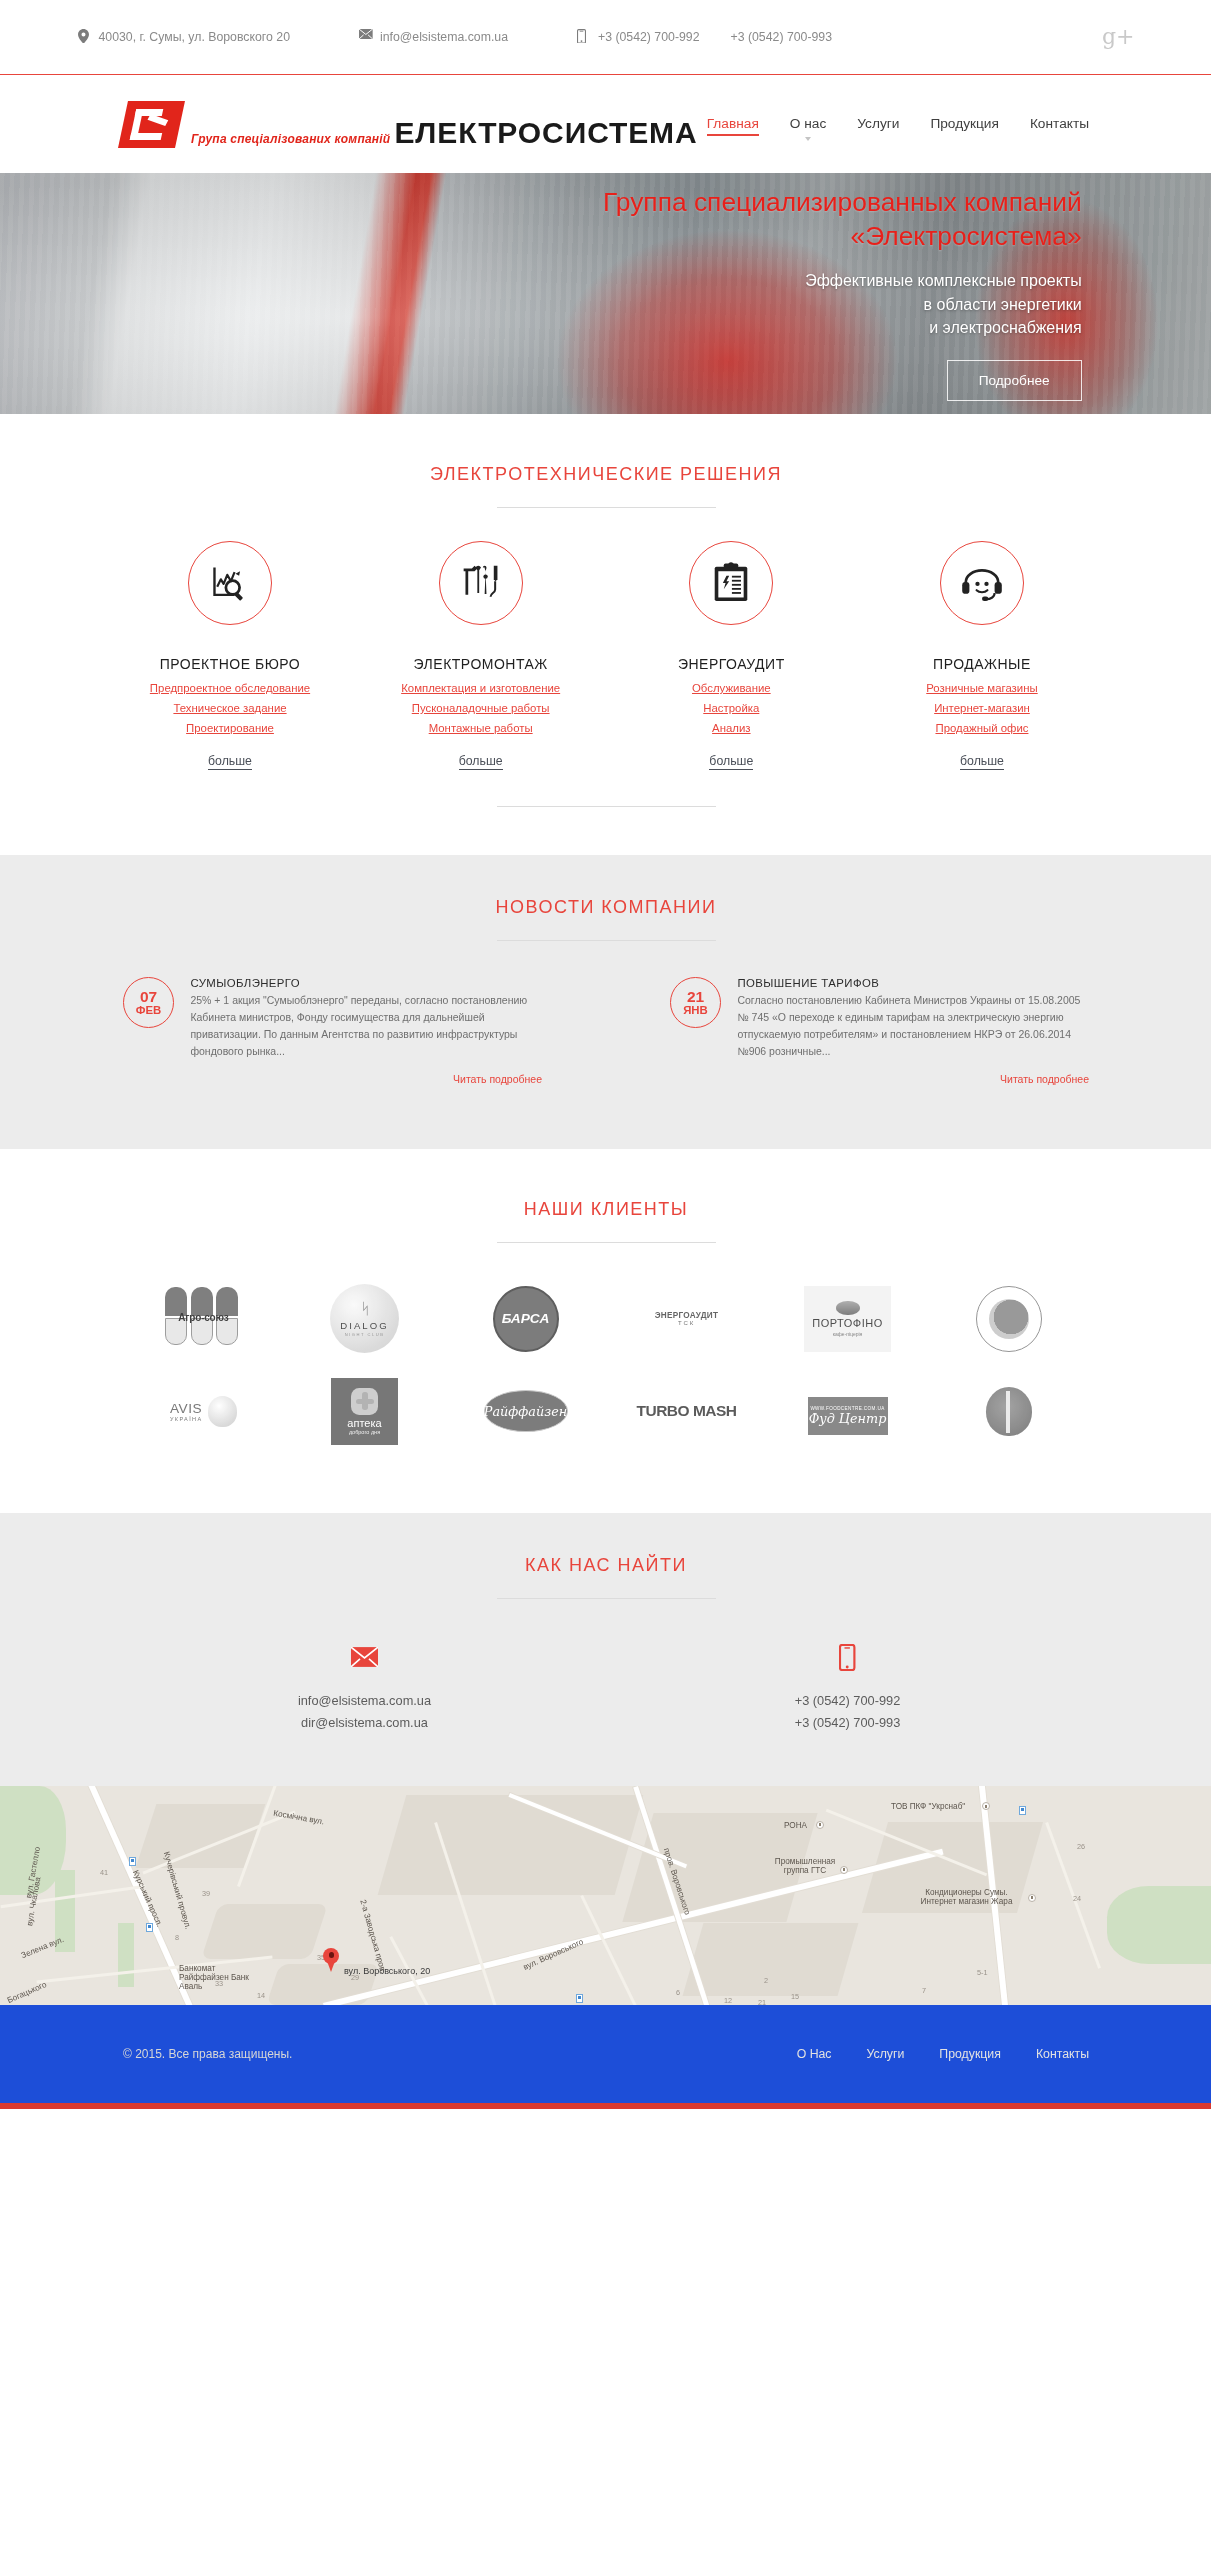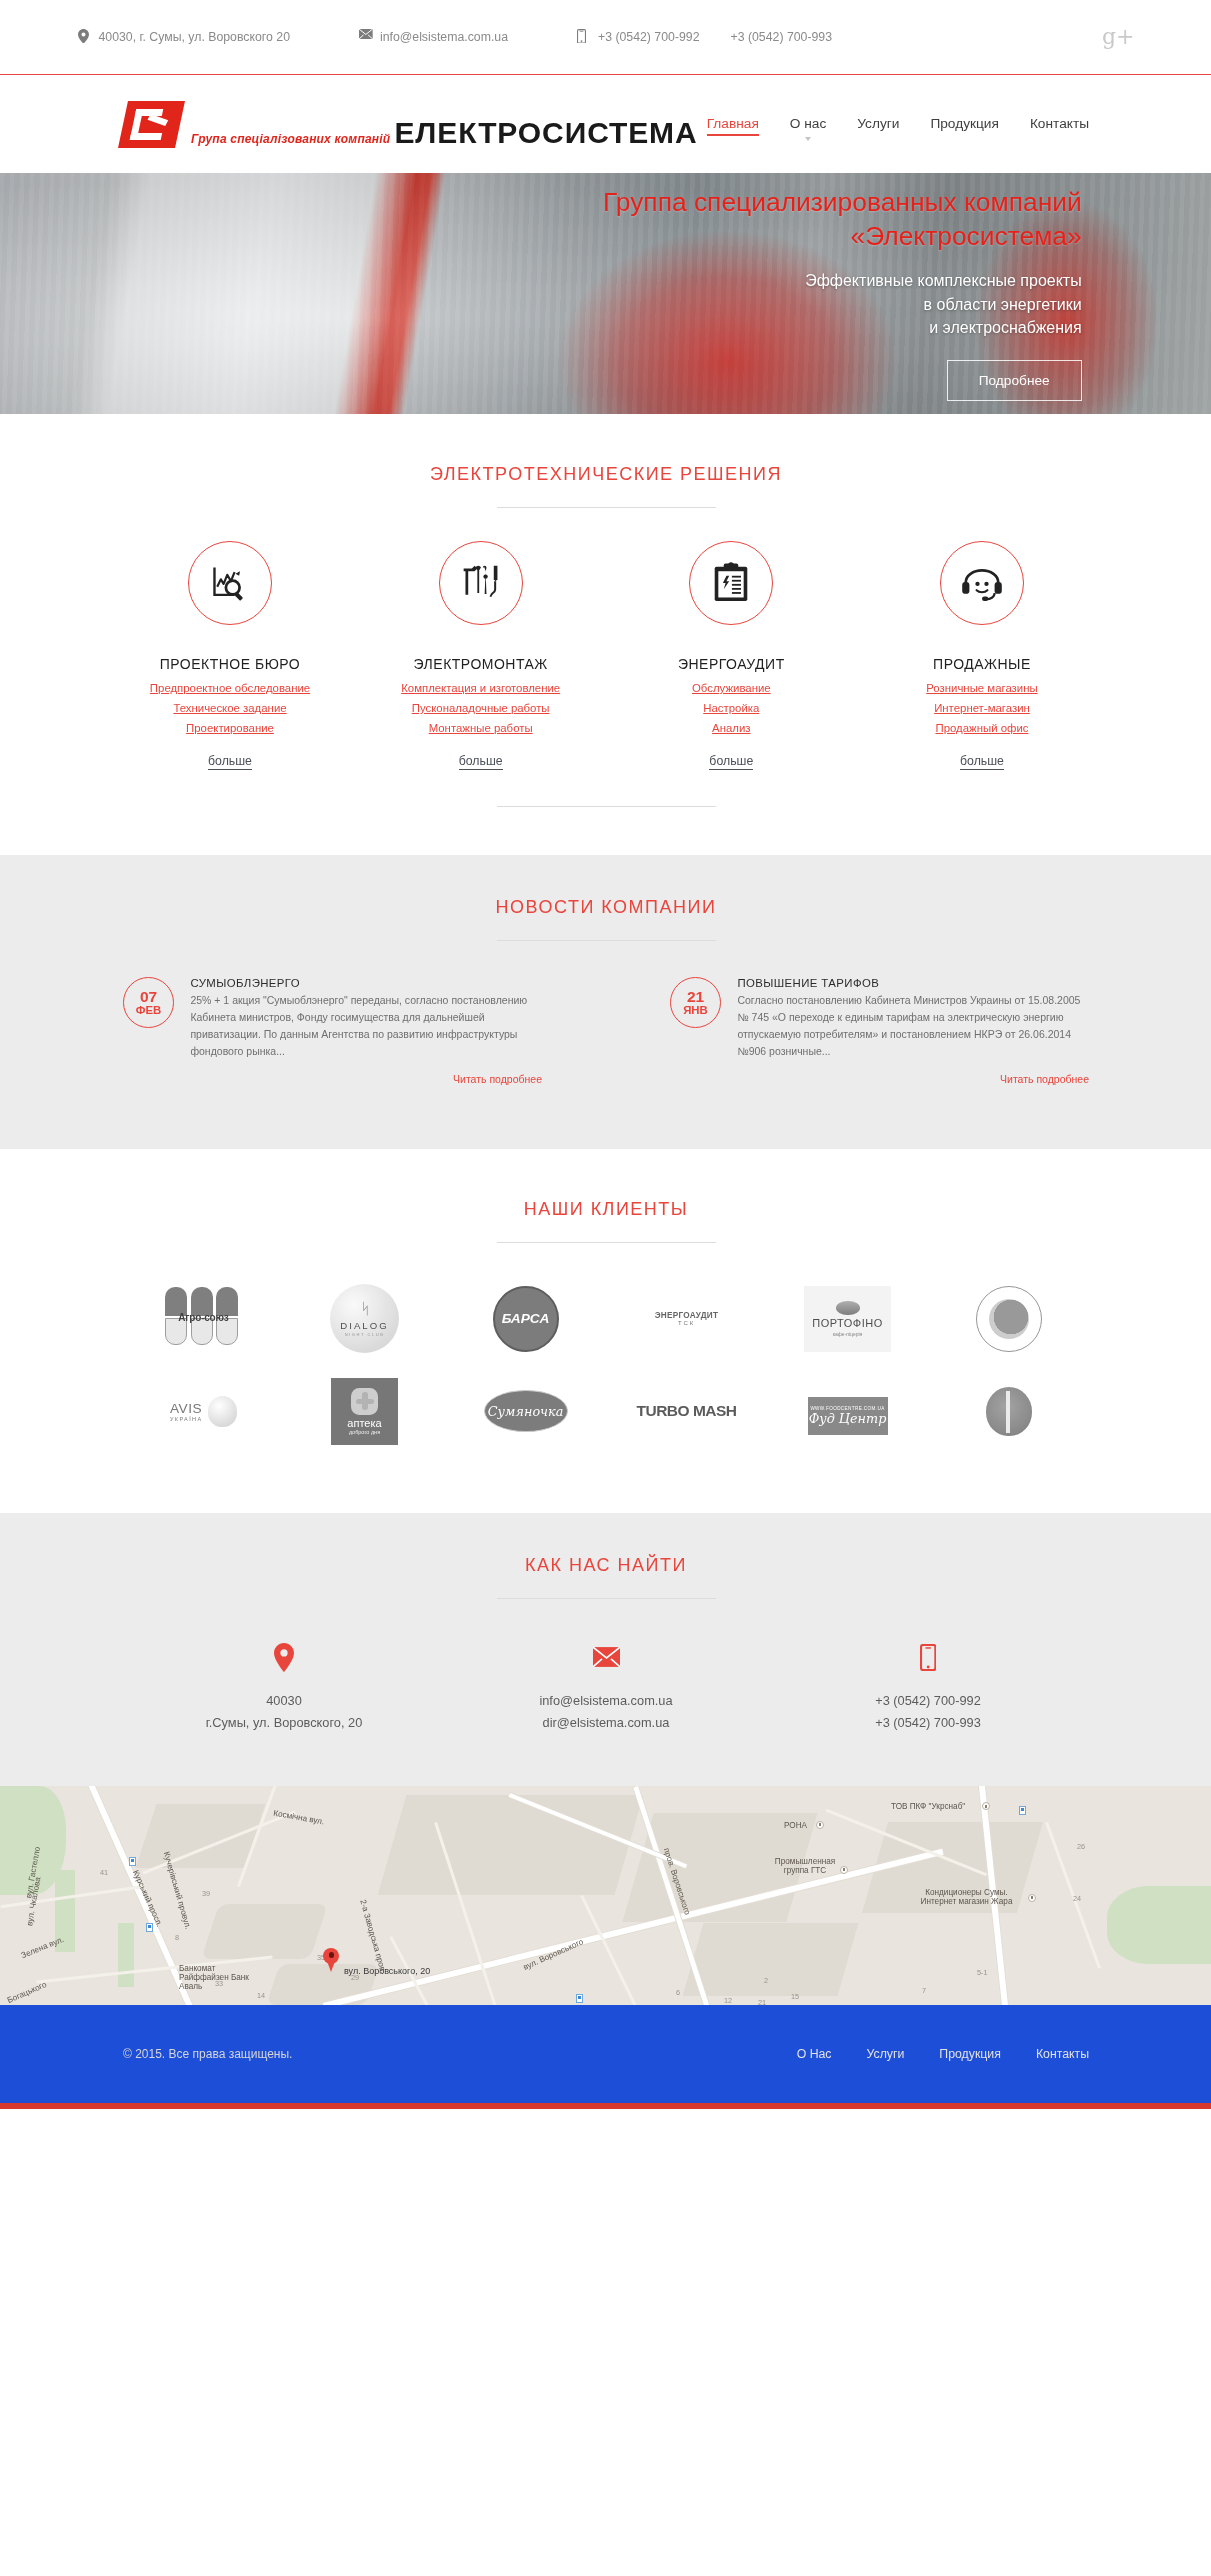--- a/index.html
+++ b/index.html
@@ -573,21 +573,21 @@
       <div class="cl-cell">
         <div class="lg-apteka">
           <i class="cr"></i>
           <span class="t">аптека</span>
           <span class="s">доброго дня</span>
         </div>
       </div>
 
       <div class="cl-cell">
         <div class="lg-sumyan">
-            <span>Сумяночка</span>
+            <span>Райффайзен</span>
           </div>
       </div>
 
       <div class="cl-cell">
         <div class="lg-turbo"><span>TURBO MASH</span></div>
       </div>
 
       <div class="cl-cell">
         <div class="lg-fud">
           <span class="u">WWW.FOODCENTRE.COM.UA</span>
@@ -601,31 +601,20 @@
     </div>
   </div>
 </section>
 
 <section class="findus">
   <div class="wrap">
     <h2 class="sect-title">КАК НАС НАЙТИ</h2>
     <div class="sect-rule"></div>
 
     <div class="contact-grid">
-      <div class="contact-col">
-        <div class="contact-ico">
-          <svg width="20" height="29" viewBox="0 0 22 32">
-              <path d="M11 0C4.9 0 0 4.9 0 11c0 8.3 11 21 11 21s11-12.7 11-21C22 4.9 17.1 0 11 0zm0 15a4 4 0 1 1 0-8 4 4 0 0 1 0 8z" fill="#e8453c"></path>
-            </svg>
-        </div>
-        <div class="contact-lines">
-          <div>40030</div>
-          <div>г.Сумы, ул. Воровского, 20</div>
-        </div>
-      </div>
 
       <div class="contact-col">
         <div class="contact-ico">
           <svg width="27" height="20" viewBox="0 0 30 22">
               <rect width="30" height="22" fill="#e8453c"></rect>
               <path d="M0 0l15 12L30 0M0 22l10-9M30 22l-10-9" stroke="#fff" stroke-width="1.8" fill="none"></path>
             </svg>
         </div>
         <div class="contact-lines">
           <div>info@elsistema.com.ua</div>

